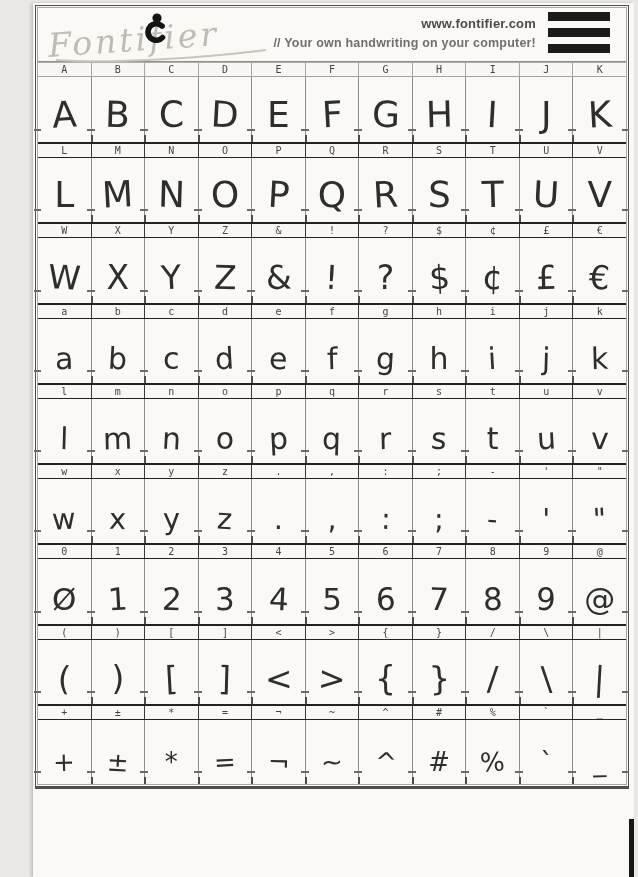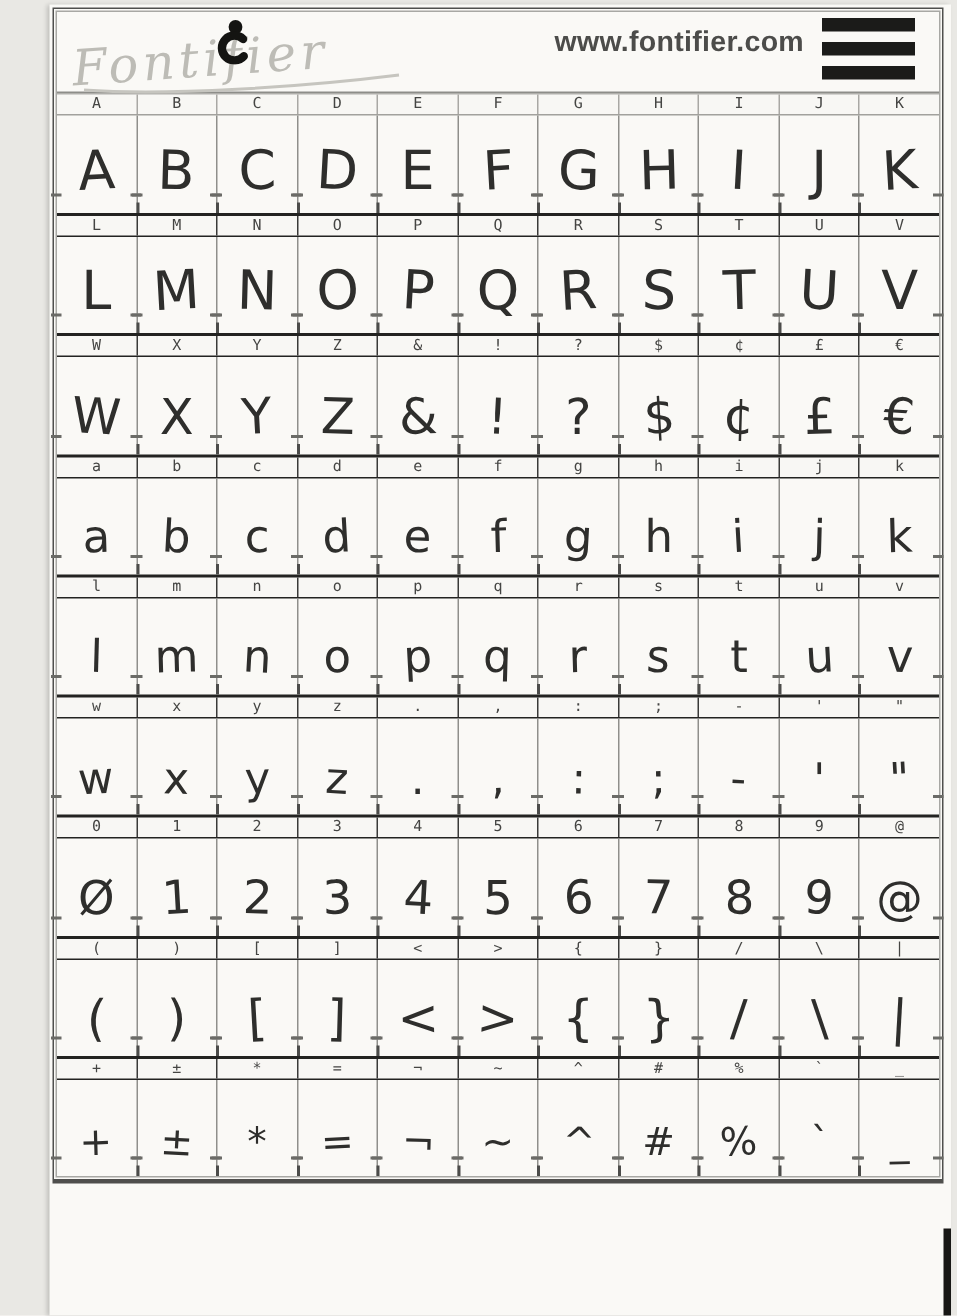--- a/index.html
+++ b/index.html
@@ -31,21 +31,21 @@
     font-family:"DejaVu Serif", serif;font-style:italic;
     font-size:33px;color:#bdbcb6;letter-spacing:3px;
     transform:rotate(-4deg);display:inline-block;margin-top:6px;
   }
   .logo-swoosh{position:absolute;left:4px;top:34px;}
   .person-icon{position:absolute;left:92px;top:-3px;}
   .hdr-right{
     position:absolute;right:90px;top:7px;text-align:right;line-height:1.45;
     white-space:nowrap;
   }
-  .site{font-size:19px;color:#4c4c4a;font-weight:bold;letter-spacing:.2px;}
+  .site{font-size:13px;color:#4c4c4a;font-weight:bold;letter-spacing:.2px;}
   .tagline{font-size:12.5px;color:#70706c;font-weight:bold;letter-spacing:.2px;}
   .bars{position:absolute;right:16px;top:4px;width:62px;}
   .bar{height:9px;background:#1b1b19;margin-bottom:7px;}
   
   .grid{flex:1;display:flex;flex-direction:column;}
   .group{flex:1;display:flex;flex-direction:column;}
   .strip{height:13px;flex:none;display:flex;background:#f8f7f4;}
   .group.light .strip{border-top:1px solid #b0afab;border-bottom:1px solid #a2a19d;}
   .group.dark .strip{border-top:2px solid #232321;border-bottom:1px solid #232321;}
   .lcell{
@@ -88,20 +88,21 @@
           <svg class="logo-swoosh" width="220" height="16" viewBox="0 0 220 16">
             <path d="M4 12 C 60 16, 150 10, 214 2" stroke="#c6c5bf" stroke-width="2" fill="none"></path>
           </svg>
           <svg class="person-icon" width="30" height="32" viewBox="0 0 30 32">
             <circle cx="17" cy="7" r="4.6" fill="#141412"></circle>
             <path d="M22 15 A 8.3 8.3 0 1 0 22.5 26.5" stroke="#141412" stroke-width="5.6" fill="none" stroke-linecap="round"></path>
           </svg>
         </div>
         <div class="hdr-right">
           <div class="site">www.fontifier.com</div>
+          <div class="tagline">// Your own handwriting on your computer!</div>
         </div>
         <div class="bars">
           <div class="bar"></div>
           <div class="bar"></div>
           <div class="bar"></div>
         </div>
       </div>
 
       <div class="grid" id="grid">
           <div class="group light g0">

